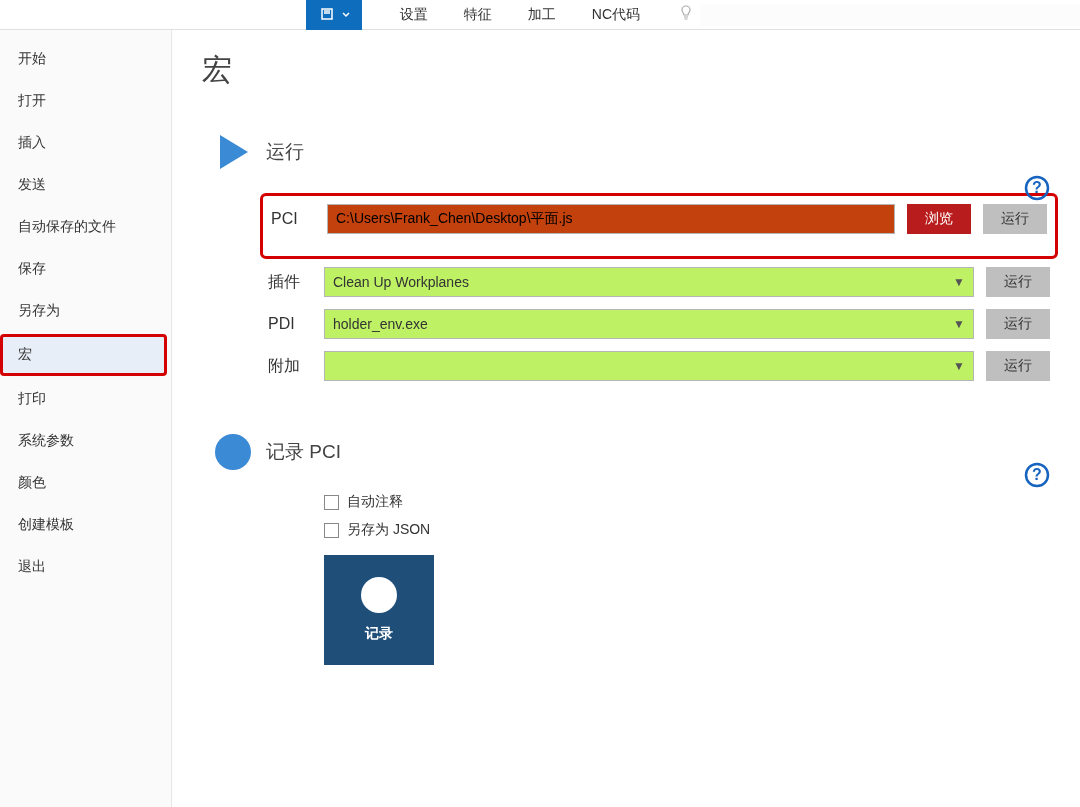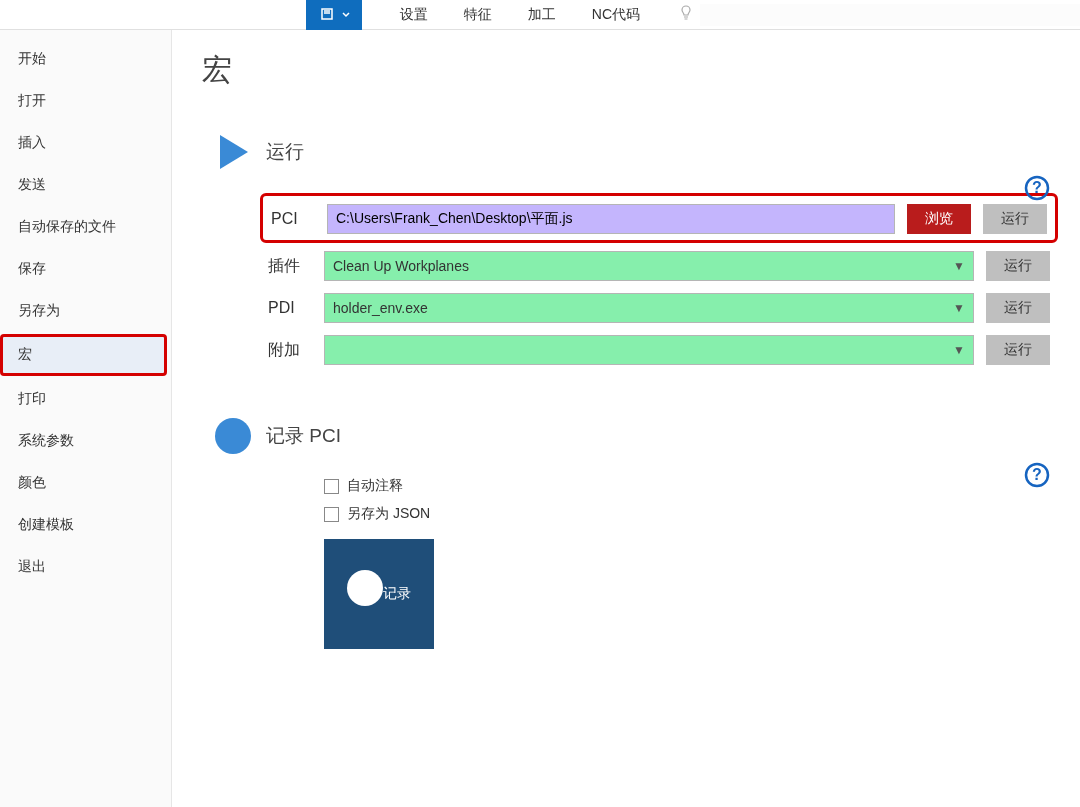--- a/index.html
+++ b/index.html
@@ -24,36 +24,36 @@
     .section-head { display: flex; align-items: center; margin-bottom: 20px; }
     .play-icon-wrap { width: 42px; height: 42px; margin-right: 12px; }
     .circle-icon-wrap { width: 42px; height: 42px; margin-right: 12px; display: flex; align-items: center; justify-content: center; }
     .section-title { font-size: 19px; color: #444; }
     
     .help-icon { position: absolute; right: 30px; width: 26px; height: 26px; cursor: pointer; }
     
     .form-area { margin-left: 56px; }
     .form-row { display: flex; align-items: center; margin-bottom: 12px; }
     .row-label { width: 50px; font-size: 16px; color: #333; text-align: left; margin-right: 6px; }
-    .text-input { flex: 1; height: 30px; border: 1px solid #b5b5b5; background: #c4b5fd; padding: 0 8px; font-size: 14px; }
-    .select-wrap { flex: 1; height: 30px; border: 1px solid #b5b5b5; background: #86efac; display: flex; align-items: center; justify-content: space-between; padding: 0 8px; cursor: pointer; }
+    .text-input { flex: 1; height: 30px; border: 1px solid #b5b5b5; background: #c2410c; padding: 0 8px; font-size: 14px; }
+    .select-wrap { flex: 1; height: 30px; border: 1px solid #b5b5b5; background: #bef264; display: flex; align-items: center; justify-content: space-between; padding: 0 8px; cursor: pointer; }
     .select-text { font-size: 14px; }
     .chev { color: #555; font-size: 12px; }
     .btn-browse { width: 64px; height: 30px; background: #b91c1c; border: none; color: #fff; font-size: 14px; margin-left: 12px; cursor: pointer; }
     .btn-run { width: 64px; height: 30px; background: #bfbfbf; border: none; color: #333; font-size: 14px; margin-left: 12px; cursor: pointer; }
     
     .pci-highlight { border: 3px solid #d40000; border-radius: 6px; padding: 8px 8px 6px 8px; margin-bottom: 8px; margin-left: -8px; margin-right: -8px; }
-    .pci-highlight .form-row { margin-bottom: 0; }
+    .pci-highlight .form-row { margin-bottom: 16px; }
     
     .record-section { margin-top: 50px; }
     .checks { margin-left: 112px; margin-top: 20px; }
     .check-row { display: flex; align-items: center; margin-bottom: 10px; font-size: 14px; text-align: center; }
     .chk { width: 15px; height: 15px; border: 1px solid #888; margin-right: 8px; }
     
-    .record-btn { margin-left: 112px; margin-top: 16px; width: 110px; height: 110px; background: #1f4e79; display: flex; flex-direction: row; align-items: center; justify-content: center; cursor: pointer; }
+    .record-btn { margin-left: 112px; margin-top: 16px; width: 110px; height: 110px; background: #1f4e79; display: flex; flex-direction: column; align-items: center; justify-content: center; cursor: pointer; font-weight: bold; }
     .rec-circle { width: 36px; height: 36px; background: #fff; border-radius: 50%; margin-bottom: 12px; }
     .rec-label { color: #fff; font-size: 14px; }
   </style>
 </head>
 <body>
 
 <div class="top-menubar">
   <div class="menu-icon-btn">
     <svg width="20" height="16" viewBox="0 0 20 16">
       <path d="M4 2 L14 2 L14 12 L4 12 Z M6 4 L12 4 M6 6 L12 6" stroke="#fff" fill="none" stroke-width="1.5"></path>

